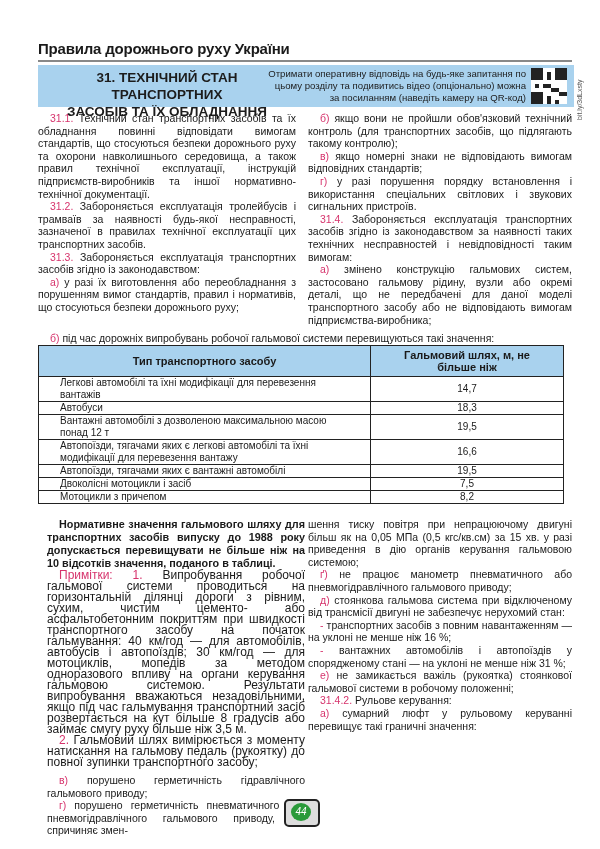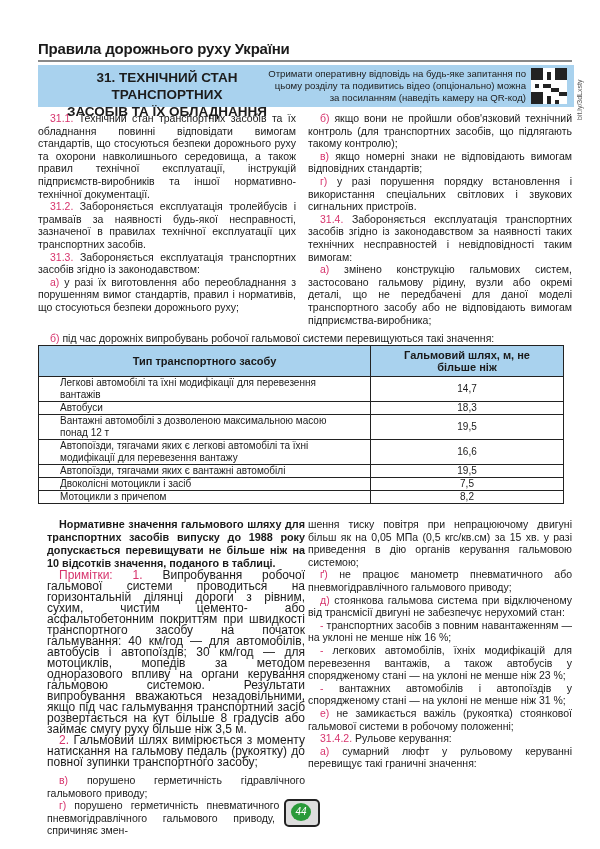--- a/index.html
+++ b/index.html
@@ -120,21 +120,20 @@
   <div id="bl" style="margin-top:6px">
       <p><span class="num">в)</span> <span>порушено герметичність гідравлічного гальмового приводу;</span></p>
       <p><span class="num">г)</span> <span>порушено герметичність пневматичного або пневмогідравлічного гальмового приводу, що спричиняє змен-</span></p>
     </div>
 </div>
 <div class="col col-right2" id="br">
     <p style="text-indent: 0px;"><span>шення тиску повітря при непрацюючому двигуні більш як на 0,05 МПа (0,5 кгс/кв.см) за 15 хв. у разі приведення в дію органів керування гальмовою системою;</span></p>
     <p><span class="num">ґ)</span> <span>не працює манометр пневматичного або пневмогідравлічного гальмового приводу;</span></p>
     <p><span class="num">д)</span> <span>стоянкова гальмова система при відключеному від трансмісії двигуні не забезпечує нерухомий стан:</span></p>
     <p><span class="num">-</span> <span>транспортних засобів з повним навантаженням — на уклоні не менше ніж 16 %;</span></p>
-    <p><span class="num">-</span> <span>легкових автомобілів, їхніх модифікацій для перевезення вантажів, а також автобусів у спорядженому стані — на уклоні не менше ніж 23 %;</span></p>
     <p><span class="num">-</span> <span>вантажних автомобілів і автопоїздів у спорядженому стані — на уклоні не менше ніж 31 %;</span></p>
     <p><span class="num">е)</span> <span>не замикається важіль (рукоятка) стоянкової гальмової системи в робочому положенні;</span></p>
     <p><span class="num">31.4.2.</span> <span>Рульове керування:</span></p>
     <p><span class="num">а)</span> <span>сумарний люфт у рульовому керуванні перевищує такі граничні значення:</span></p>
   </div>
 
 <div class="page-badge">
     <span>44</span>
   </div>
 

